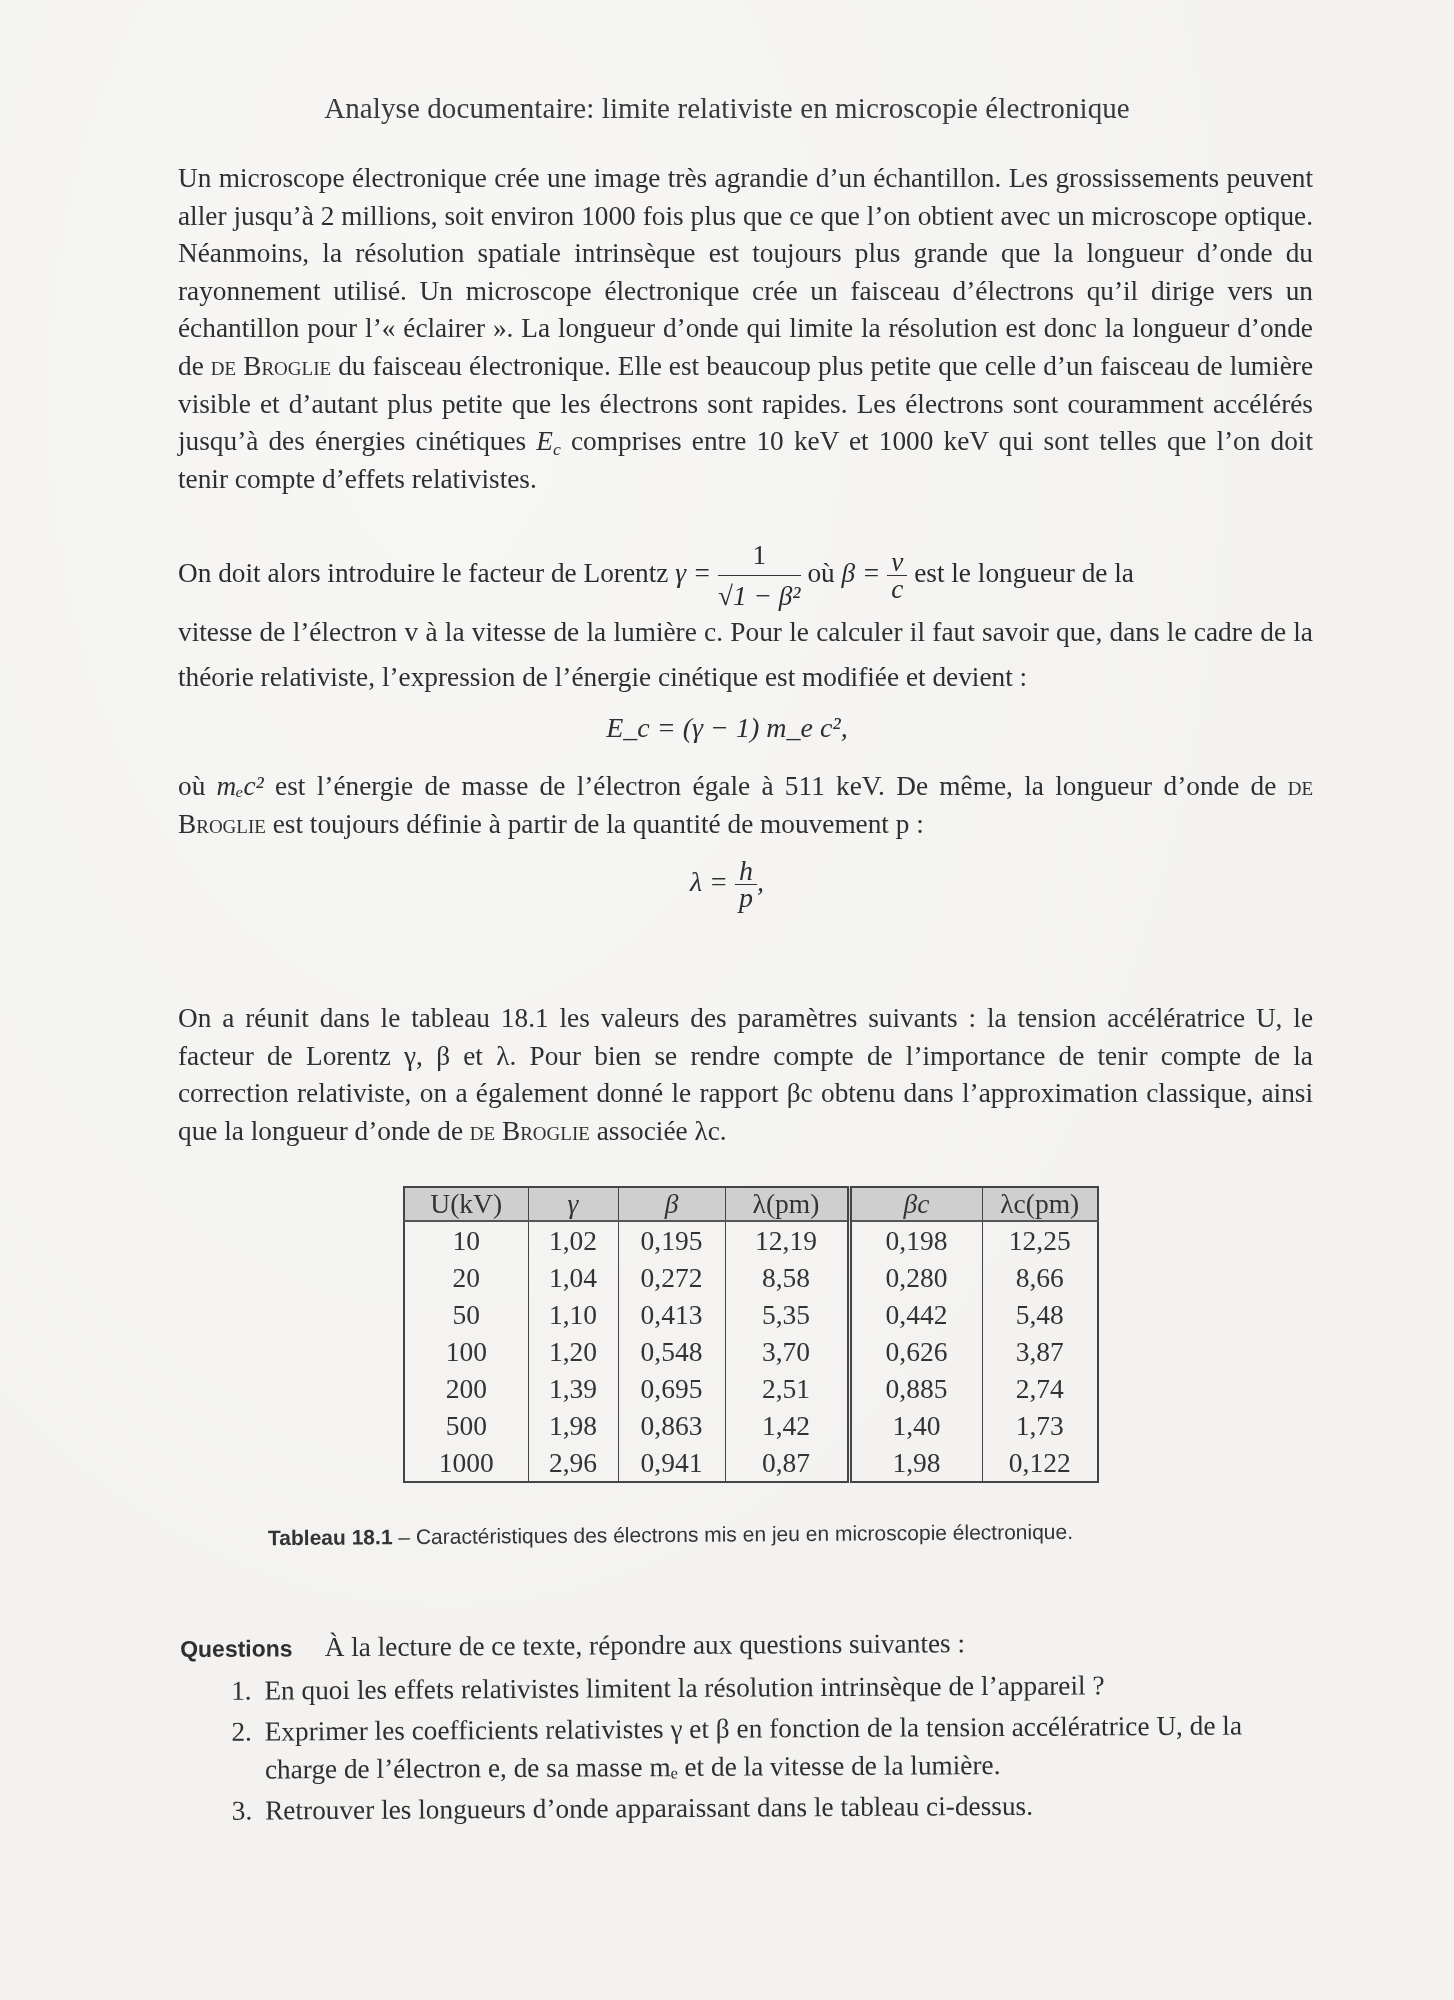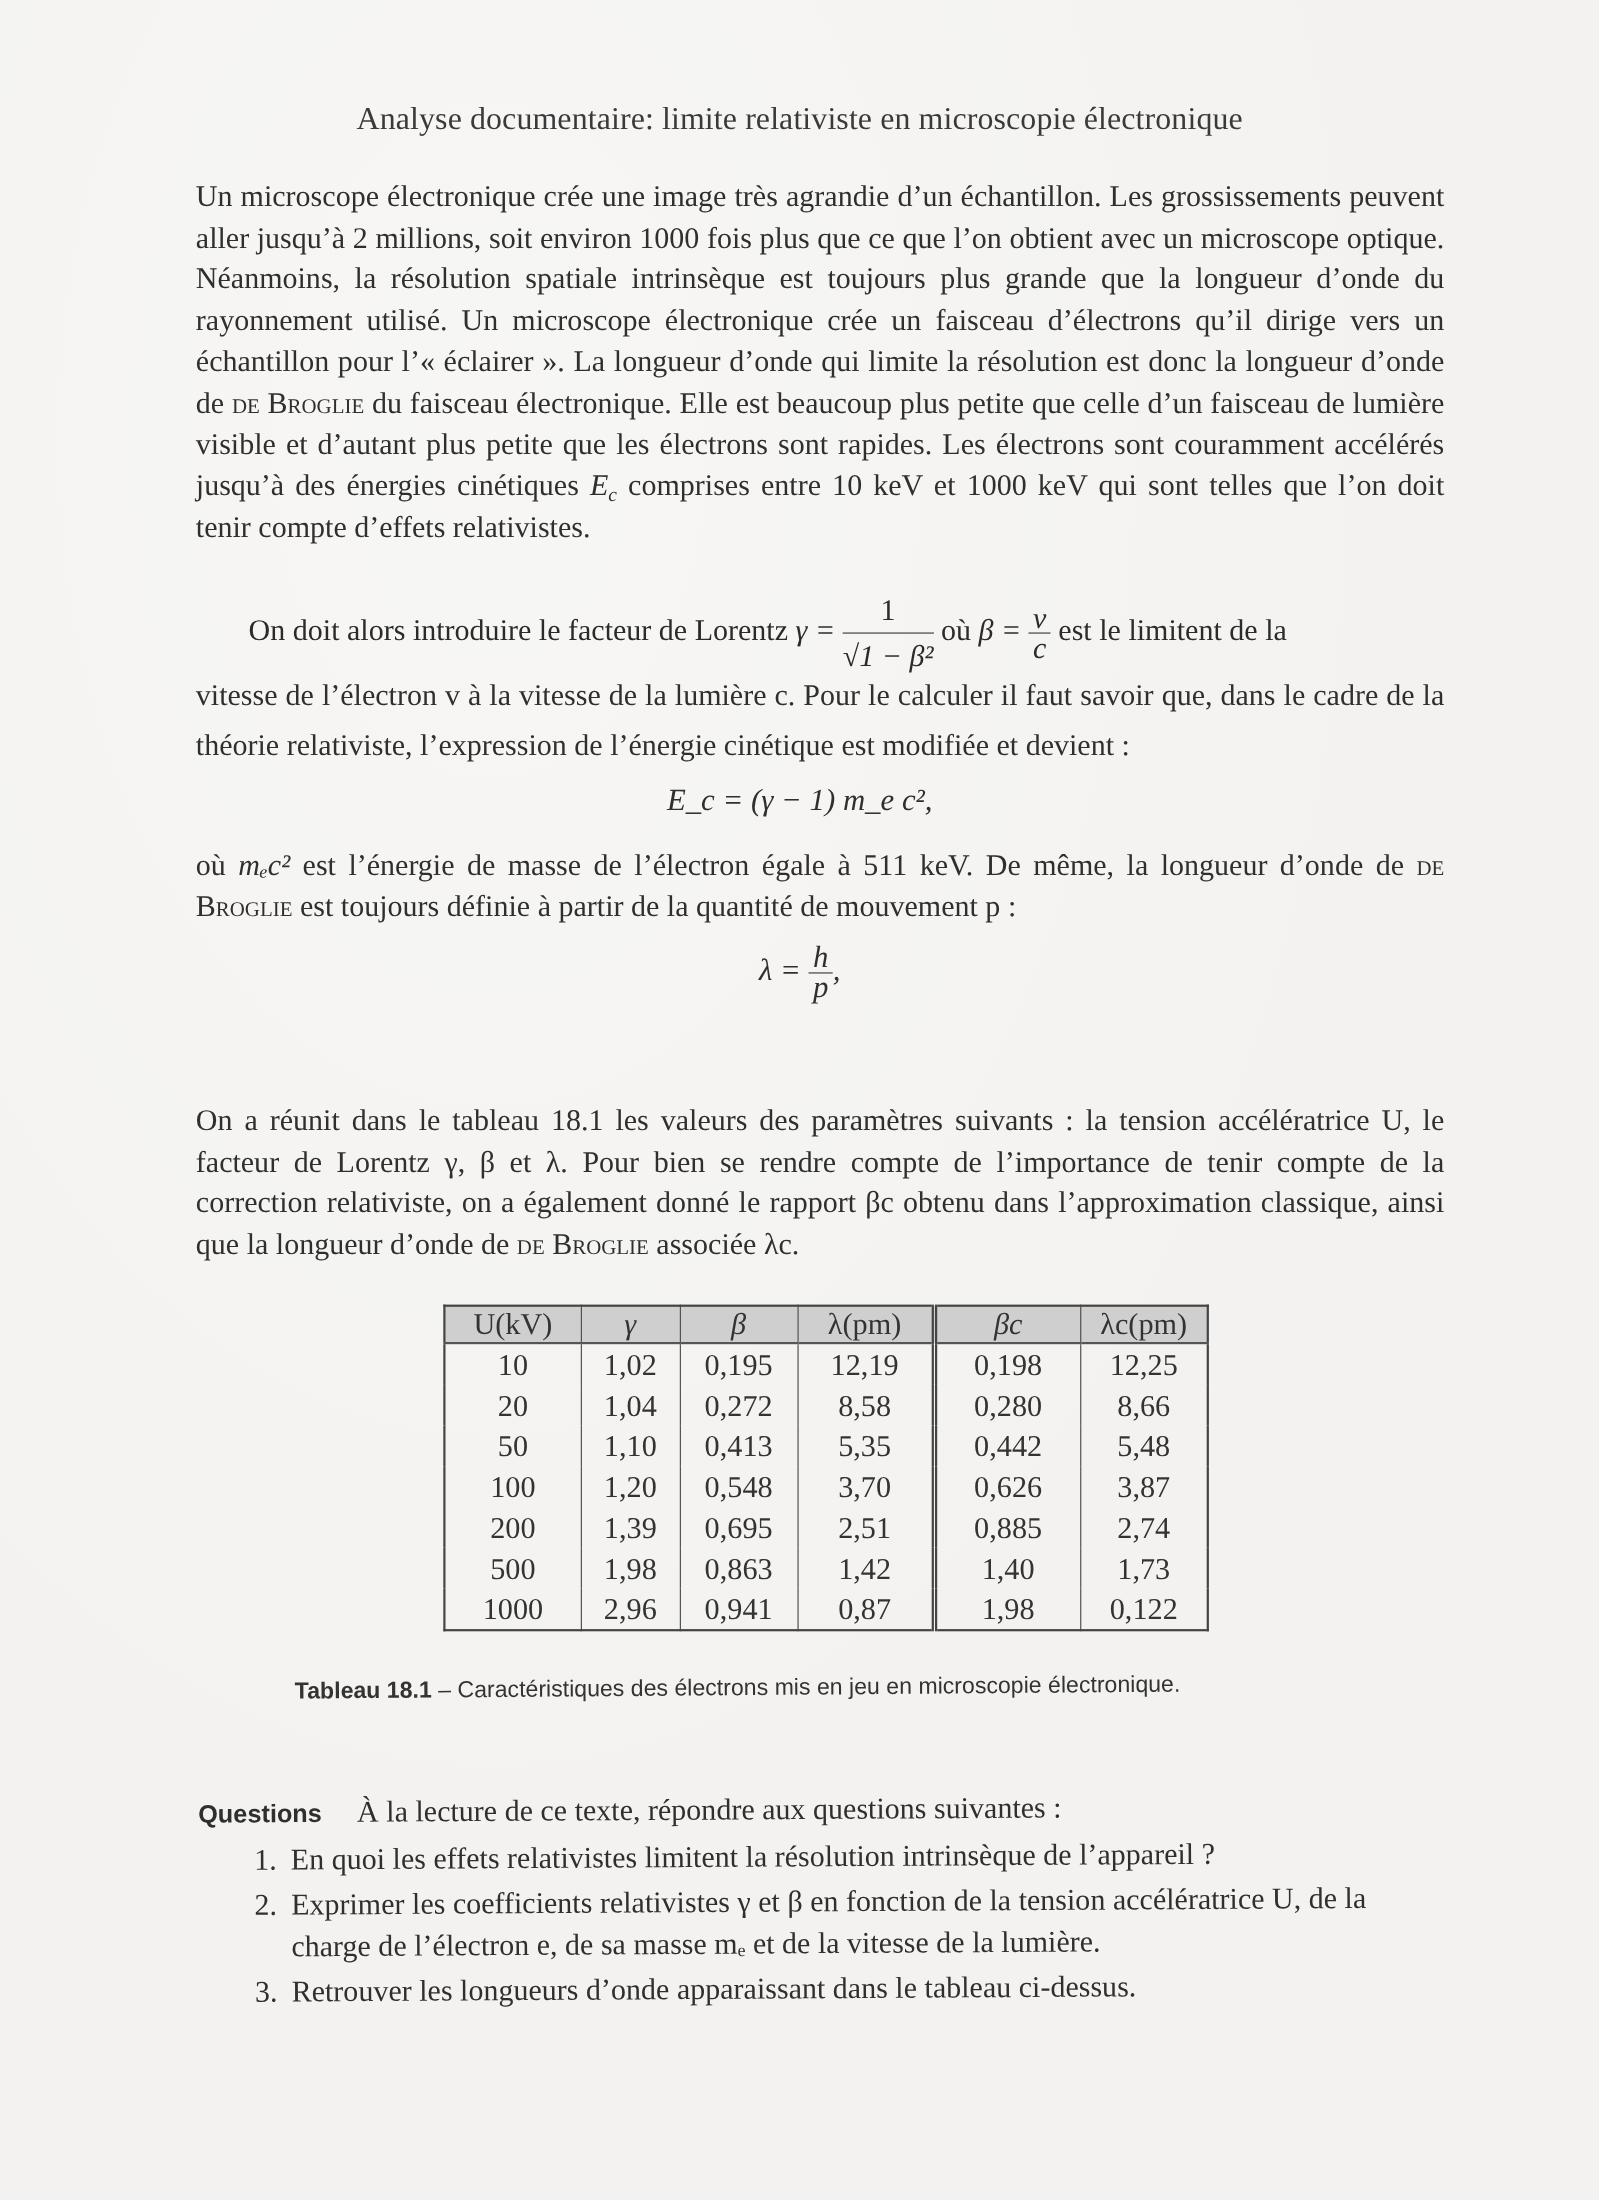--- a/index.html
+++ b/index.html
@@ -25,21 +25,21 @@
   .body-block {
     position: absolute; left: 178px; width: 1135px;
     font-size: 27.3px; line-height: 37.6px; text-align: justify;
     color: #2f2f2f;
   }
   .body-block p { margin: 0; }
   .sc { font-variant: small-caps; }
   i, .it { font-style: italic; }
   sub { font-size: 65%; vertical-align: -0.3em; line-height: 0; }
 
-  .lorentz-line { position: absolute; left: 178px; width: 1135px; top: 535px; height: 90px; font-size: 27.3px; margin-left: 48px; }
+  .lorentz-line { position: absolute; left: 178px; width: 1135px; top: 535px; height: 90px; font-size: 27.3px; }
   .frac { display: inline-block; vertical-align: middle; text-align: center; }
   .frac .num { display: block; padding: 0 4px; border-bottom: 1.5px solid #333; line-height: 40px; }
   .frac .den { display: block; line-height: 40px; }
   .small-frac .num, .small-frac .den { line-height: 26px; }
 
   .eq { position: absolute; left: 0; width: 1454px; text-align: center; font-size: 28px; font-style: italic; color: #2f2f2f; }
 
   table.data {
     position: absolute; left: 403px; top: 1186px;
     border-collapse: collapse;
@@ -97,21 +97,21 @@
     <span class="frac">
       <span class="num">1</span>
       <span class="den it">√1 − β²</span>
     </span>
     <span> où </span>
     <i>β =</i>
     <span class="frac small-frac">
       <span class="num it">v</span>
       <span class="den it">c</span>
     </span>
-    <span> est le limitent de la</span>
+    <span> est le longueur de la</span>
   </div>
 
   <div class="body-block" style="top:610px; line-height:45px;">
     <p>vitesse de l’électron v à la vitesse de la lumière c. Pour le calculer il faut savoir que, dans le cadre de la théorie relativiste, l’expression de l’énergie cinétique est modifiée et devient :</p>
   </div>
 
   <div class="eq" style="top:712px;">E_c = (γ − 1) m_e c²,</div>
 
   <div class="body-block" style="top:768px;">
     <p>

